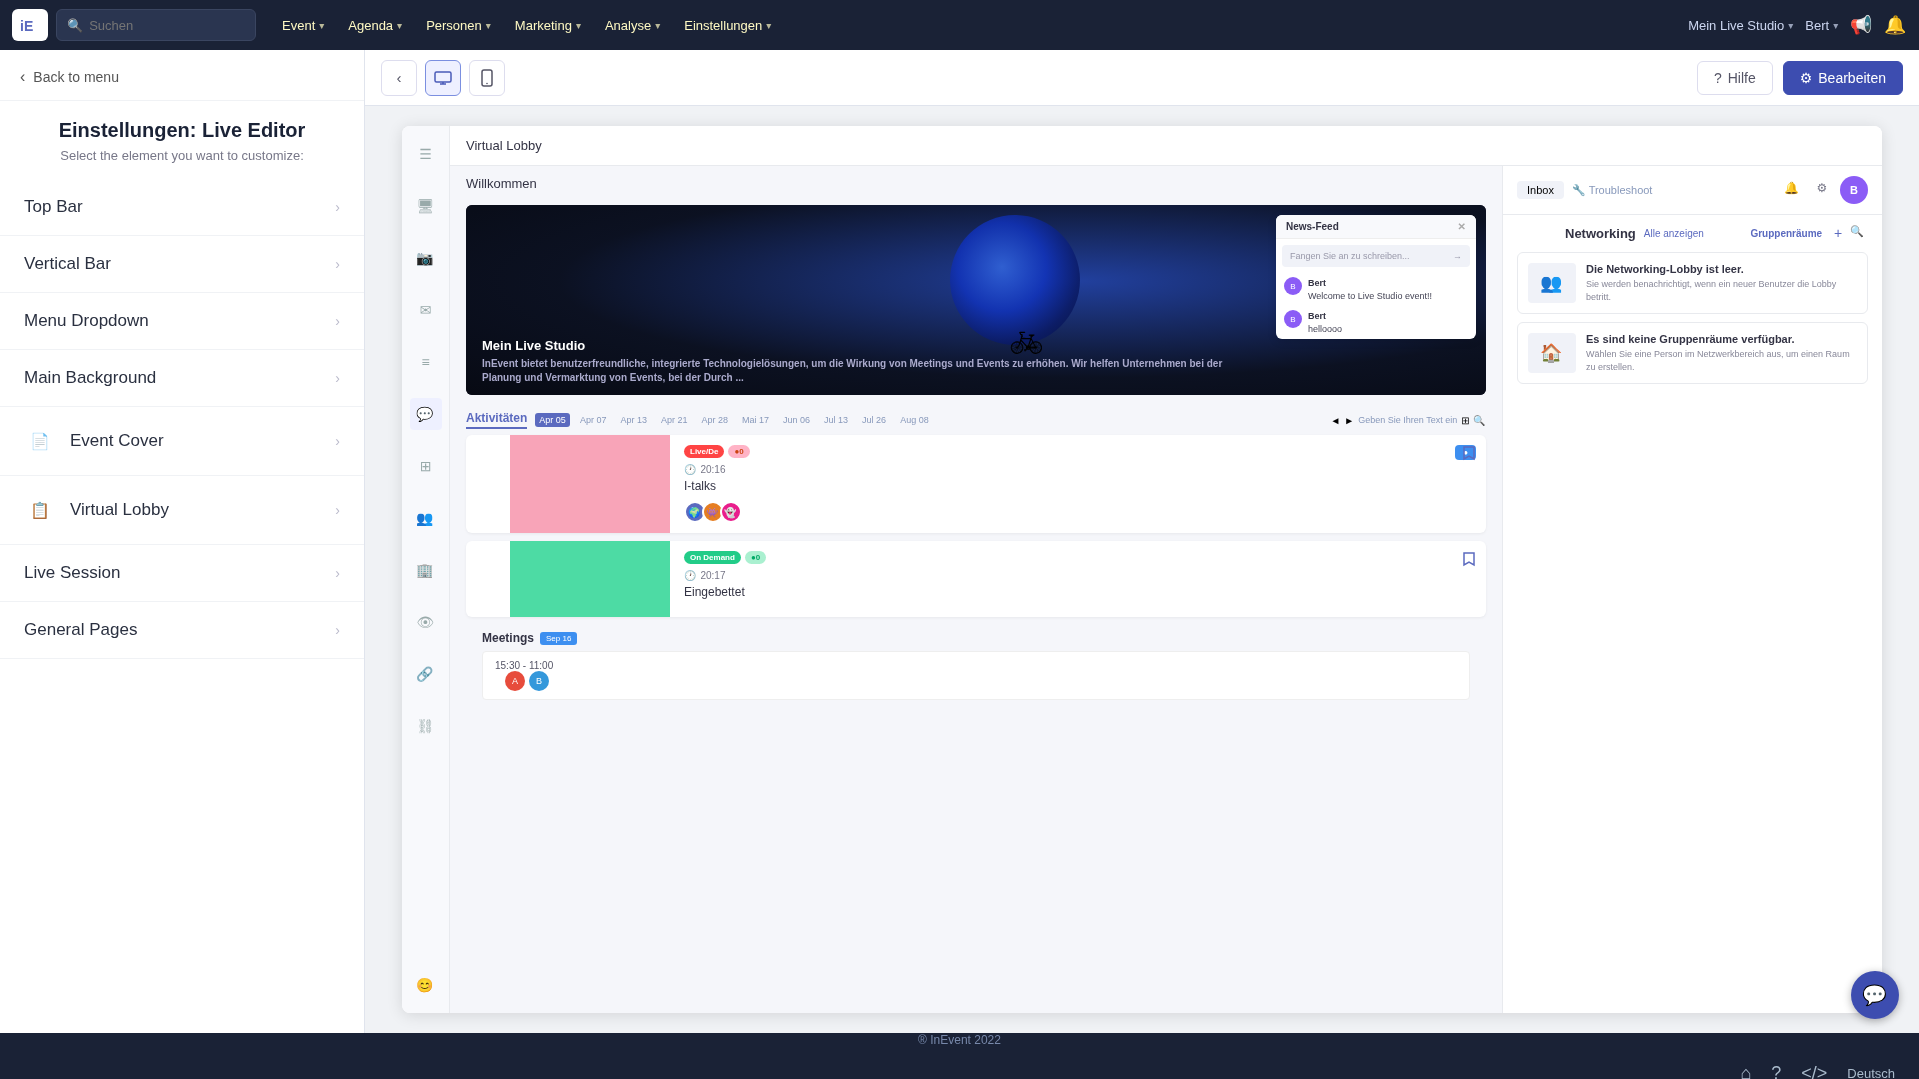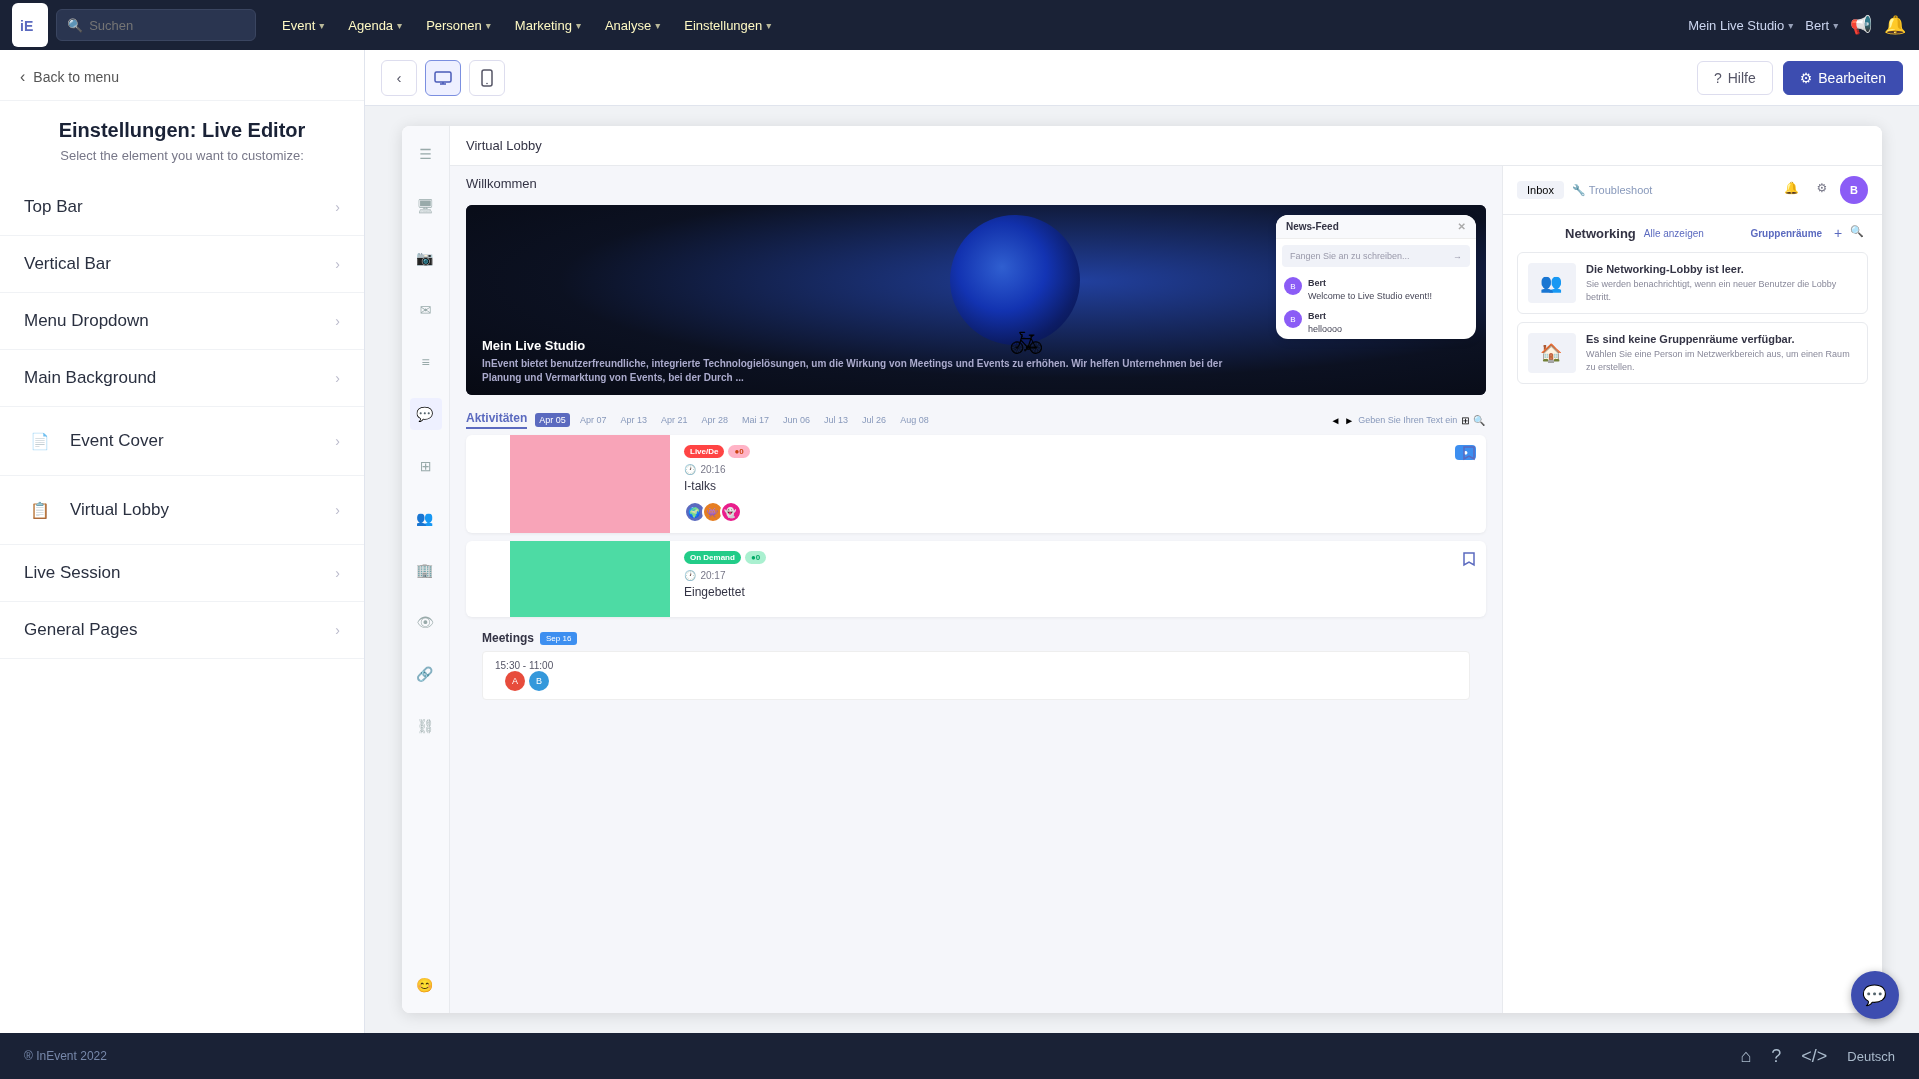--- a/index.html
+++ b/index.html
@@ -11,21 +11,21 @@
       height: 50px;
       display: flex;
       align-items: center;
       padding: 0 12px;
       gap: 8px;
       position: fixed;
       top: 0; left: 0; right: 0;
       z-index: 100;
     }
     .topnav-logo {
-      width: 36px; height: 44px;
+      width: 36px; height: 32px;
       background: white;
       border-radius: 6px;
       display: flex; align-items: center; justify-content: center;
       font-weight: bold; color: #5b6abf; font-size: 13px;
       flex-shrink: 0;
     }
     .topnav-search {
       background: #2a3550;
       border: 1px solid #3a4560;
       border-radius: 6px;
@@ -309,21 +309,21 @@
     .preview-hero-desc {
       font-size: 10px; color: #aac; line-height: 1.4; font-weight: bold;
     }
 
     
     .preview-chat {
       position: absolute;
       top: 10px; right: 10px;
       width: 200px;
       background: white;
-      border-radius: 12px;
+      border-radius: 6px;
       box-shadow: 0 2px 8px rgba(0,0,0,0.15);
       overflow: hidden;
     }
     .preview-chat-header {
       background: #f8f9fc;
       padding: 6px 10px;
       font-size: 10px;
       font-weight: 600;
       color: #334;
       display: flex; justify-content: space-between; align-items: center;
@@ -531,20 +531,21 @@
     }
 
     
     .bottom-bar {
       height: 46px;
       background: #1a2236;
       display: flex;
       align-items: center;
       padding: 0 24px;
       gap: 16px;
+      flex-direction: column;
     }
     .bottom-copyright {
       color: #7788aa;
       font-size: 12px;
     }
     .bottom-right {
       margin-left: auto;
       display: flex; align-items: center; gap: 20px;
     }
     .bottom-icon { color: #aabbcc; font-size: 18px; cursor: pointer; }

